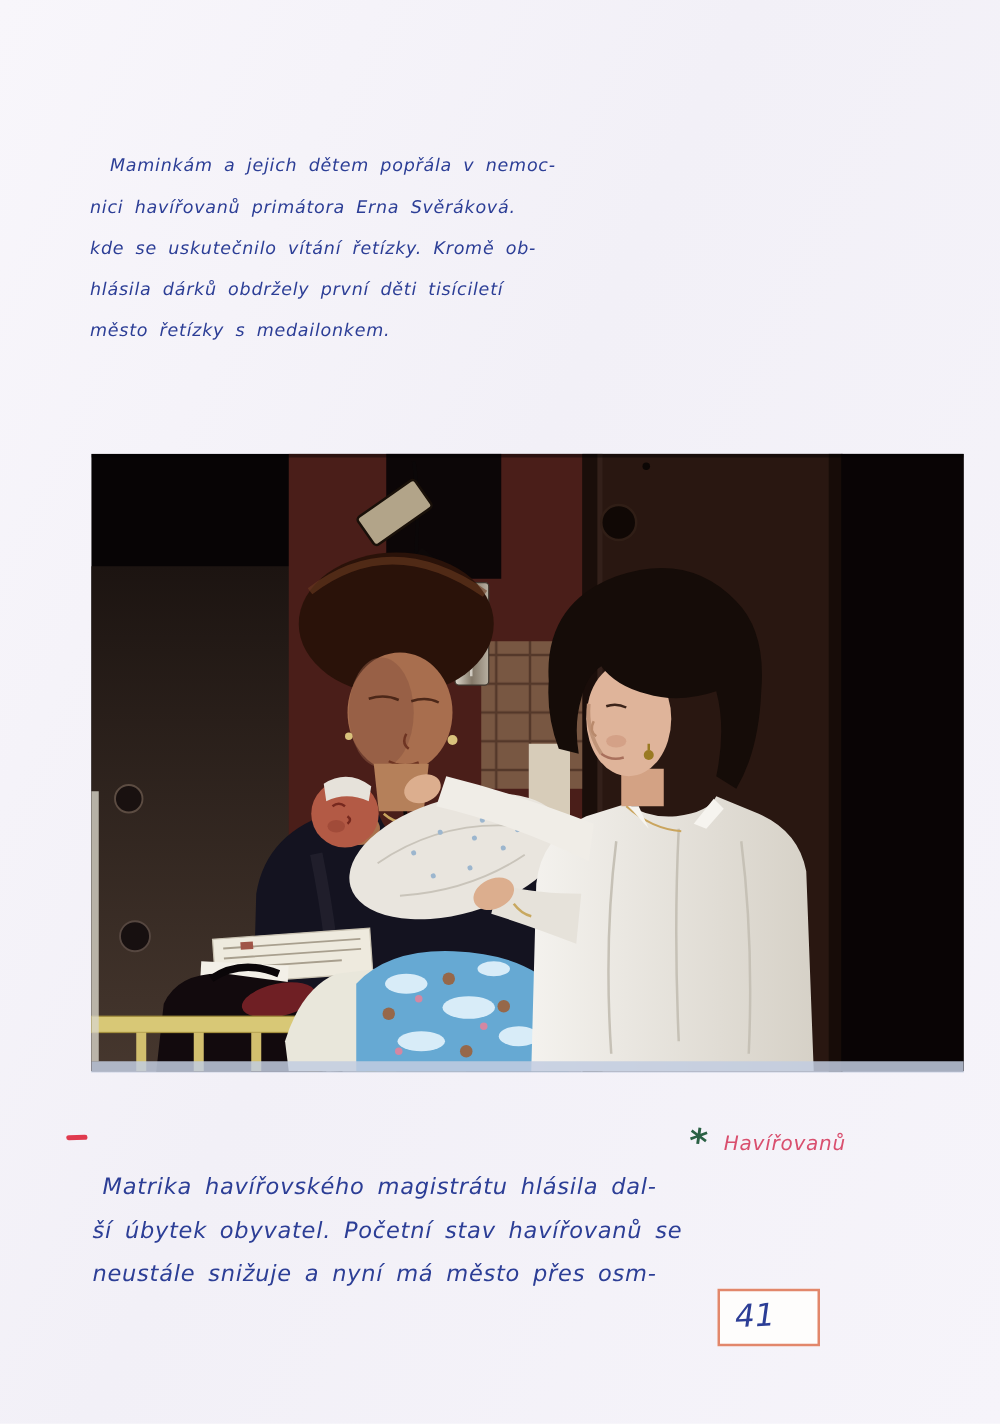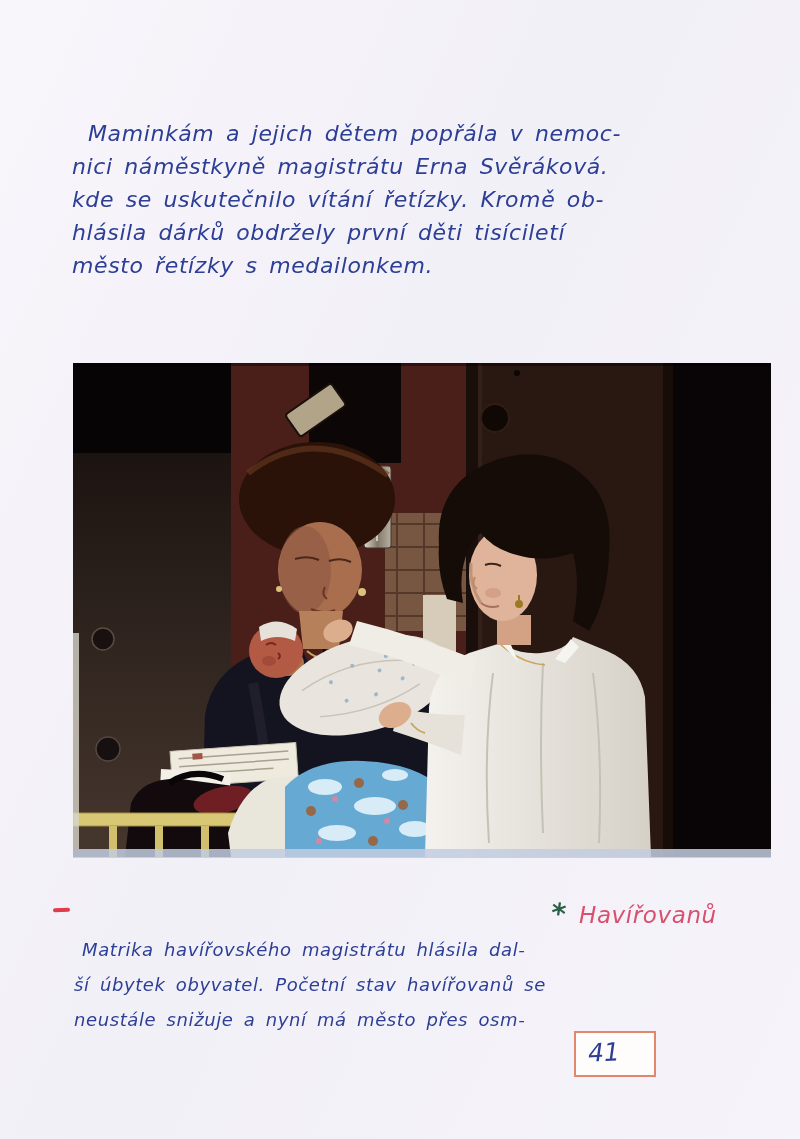--- a/index.html
+++ b/index.html
@@ -8,36 +8,36 @@
     background:linear-gradient(115deg,#f8f6fb 0%,#f2f0f7 45%,#f6f4fa 100%);
     font-family:"DejaVu Sans",sans-serif;
   }
   .hw{
     font-family:"DejaVu Sans",sans-serif;
     font-style:italic;
     color:var(--ink-blue,#2c3e96);
     letter-spacing:.6px;word-spacing:4px;
     white-space:nowrap;
   }
-  .para1{position:absolute;left:72px;top:117px;width:620px;font-size:22px;line-height:33px;}
+  .para1{position:absolute;left:72px;top:117px;width:620px;font-size:14px;line-height:33px;}
   .para2{position:absolute;left:74px;top:898px;width:520px;font-size:18px;line-height:35px;margin-top:34px;}
   .ind{padding-left:16px;}
   .ind2{padding-left:8px;}
   .dash-marker{
     position:absolute;left:53px;top:908px;width:17px;height:4px;
     background:var(--marker-red,#e03a4e);border-radius:2px;transform:rotate(-2deg);
   }
   .asterisk{
     position:absolute;left:551px;top:897px;
     color:var(--asterisk-green,#2a6044);
     font-size:28px;font-weight:bold;font-style:italic;transform:rotate(8deg);
   }
   .margin-note{
     position:absolute;left:579px;top:897px;width:170px;
-    color:var(--note-red,#d94f6e);font-size:23px;line-height:36px;
+    color:var(--note-red,#d94f6e);font-size:16px;line-height:36px;
   }
   .margin-note .hw2{font-family:"DejaVu Sans",sans-serif;font-style:italic;letter-spacing:.6px;white-space:nowrap;}
   .page-box{
     position:absolute;left:574px;top:1031px;width:82px;height:46px;
     border:2px solid var(--page-box-border,#e2876b);
     background:#fefdfc;box-sizing:border-box;
   }
   .page-num{
     position:absolute;left:12px;top:5px;
     font-family:"DejaVu Sans",sans-serif;font-style:italic;
@@ -47,21 +47,21 @@
     position:absolute;left:73px;top:363px;width:698px;height:494px;
     box-shadow:0 1px 0 #c9d2e4;
   }
   .photo svg{display:block;width:698px;height:494px;}
 </style>
 </head>
 <body>
 
 <div class="para1">
   <div class="hw ind">Maminkám a jejich dětem popřála v nemoc-</div>
-  <div class="hw">nici náměstkyně magistrátu Erna Svěráková.</div>
+  <div class="hw">nici havířovanů primátora Erna Svěráková.</div>
   <div class="hw">kde se uskutečnilo vítání řetízky. Kromě ob-</div>
   <div class="hw">hlásila dárků obdržely první děti tisíciletí</div>
   <div class="hw">město řetízky s medailonkem.</div>
 </div>
 
 <div class="photo">
 <svg viewBox="0 0 698 494" xmlns="http://www.w3.org/2000/svg">
   <defs>
     <linearGradient id="lw" x1="0" y1="0" x2="0" y2="1">
       <stop offset="0" stop-color="#1c1411"></stop>

